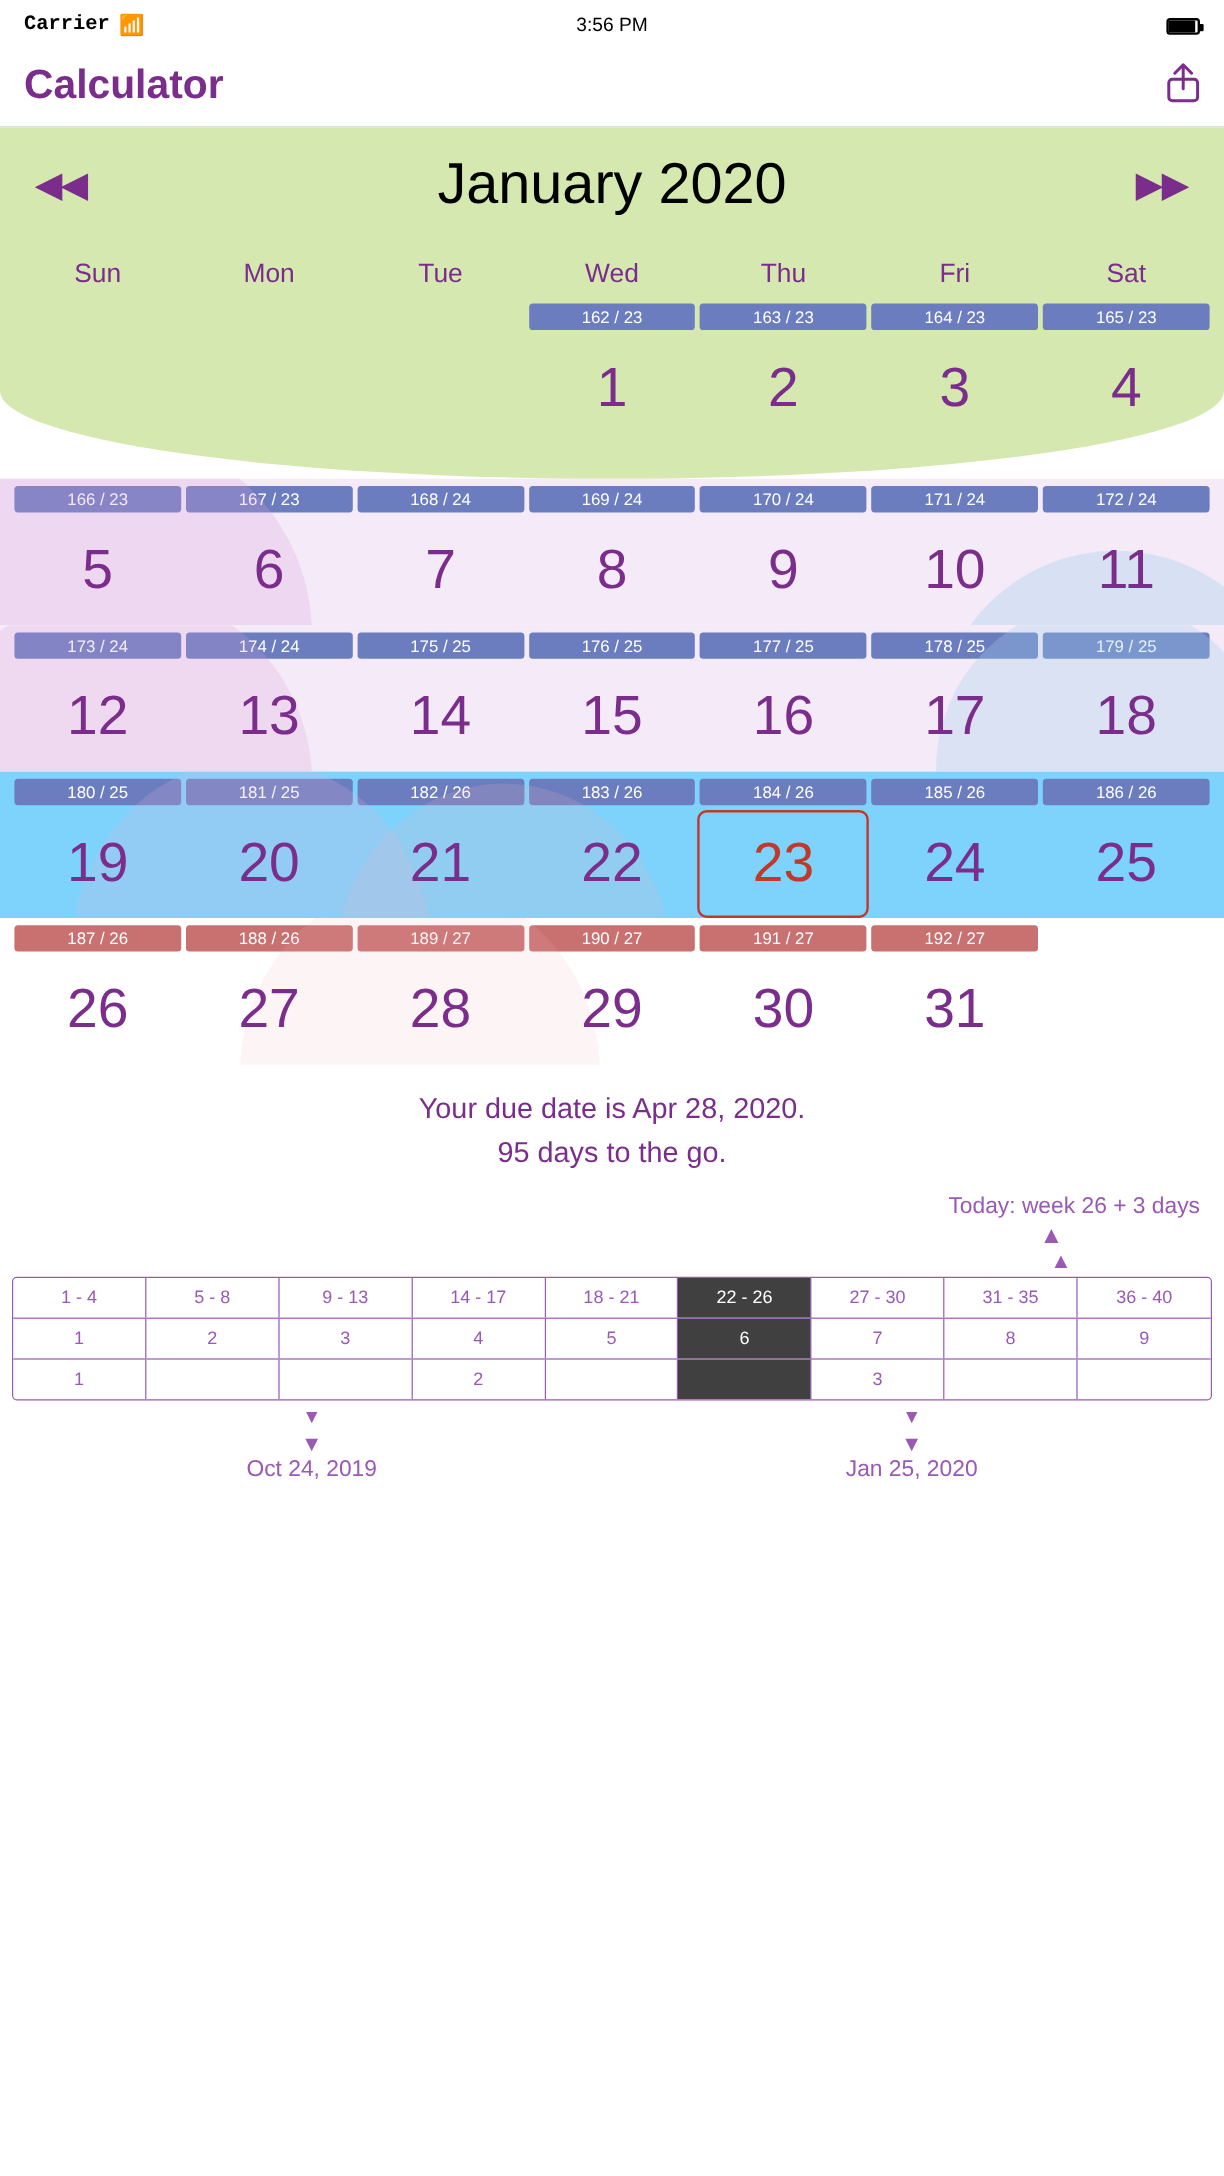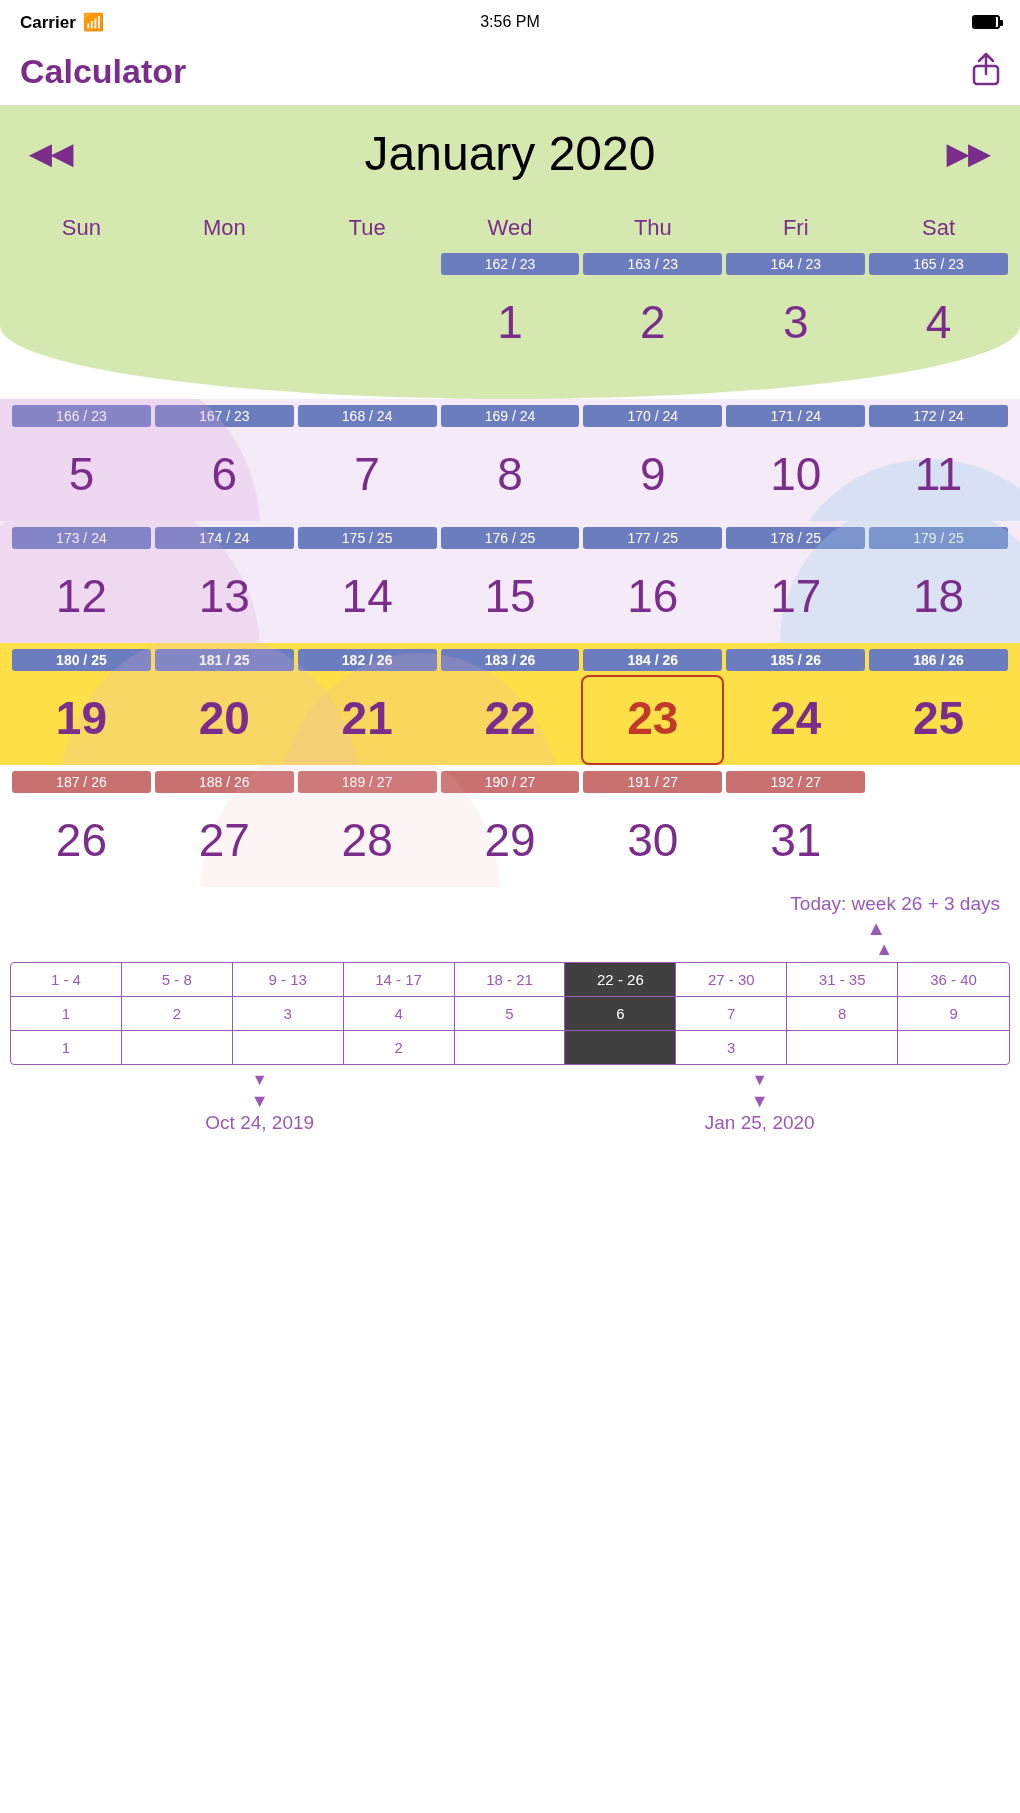--- a/index.html
+++ b/index.html
@@ -14,21 +14,21 @@
 
     
     .status-bar {
       display: flex;
       justify-content: space-between;
       align-items: center;
       padding: 8px 20px;
       background: #fff;
       height: 44px;
     }
-    .status-left { font-size: 17px; font-weight: 600; display: flex; align-items: flex-end; gap: 8px; }
+    .status-left { font-size: 17px; font-weight: 600; display: flex; align-items: flex-start; gap: 8px; font-family: Liberation Mono, monospace; }
     .status-time { font-size: 16px; font-weight: 400; position: absolute; left: 50%; transform: translateX(-50%); }
     .status-right { display: flex; align-items: center; }
     .battery-icon { width: 28px; height: 14px; border: 2px solid #000; border-radius: 3px; position: relative; display: inline-block; }
     .battery-icon::after { content: ''; position: absolute; right: -5px; top: 3px; width: 3px; height: 6px; background: #000; border-radius: 0 1px 1px 0; }
     .battery-fill { background: #000; height: 100%; width: 90%; border-radius: 1px; }
 
     
     .nav-bar {
       display: flex;
       justify-content: space-between;
@@ -323,21 +323,21 @@
       <div class="day-cell">12</div>
       <div class="day-cell">13</div>
       <div class="day-cell">14</div>
       <div class="day-cell">15</div>
       <div class="day-cell">16</div>
       <div class="day-cell">17</div>
       <div class="day-cell">18</div>
     </div>
   </div>
 
-  <div style="background: #fde047; position: relative; overflow: hidden; font-weight: bold;">
+  <div style="background: #7dd3fc; position: relative; overflow: hidden;">
 
     <div style="position:absolute;left:60px;top:-10px;width:300px;height:320px;background:rgba(230,180,220,0.2);border-radius:50%;pointer-events:none;"></div>
 
     <div style="position:absolute;left:280px;top:10px;width:280px;height:300px;background:rgba(235,180,190,0.18);border-radius:50%;pointer-events:none;"></div>
 
     <div class="week-bar">
       <div class="week-cell">180 / 25</div>
       <div class="week-cell">181 / 25</div>
       <div class="week-cell">182 / 26</div>
       <div class="week-cell">183 / 26</div>
@@ -375,20 +375,24 @@
       <div class="day-cell">27</div>
       <div class="day-cell">28</div>
       <div class="day-cell">29</div>
       <div class="day-cell">30</div>
       <div class="day-cell">31</div>
       <div class="day-cell empty"></div>
     </div>
   </div>
 
 
+  <div class="due-date-section">
+    <div>Your due date is Apr 28, 2020.</div>
+    <div>95 days to the go.</div>
+  </div>
 
   <div class="today-indicator">
     <span>Today: week 26 + 3 days</span>
     <div style="text-align:right;padding-right:114px;color:#9b59b6;font-size:20px;margin-top:2px;">▲</div>
   </div>
 
   <div class="week-range-container">
 
     <div class="week-range-row">
       <div class="wr-cell">1 - 4</div>

